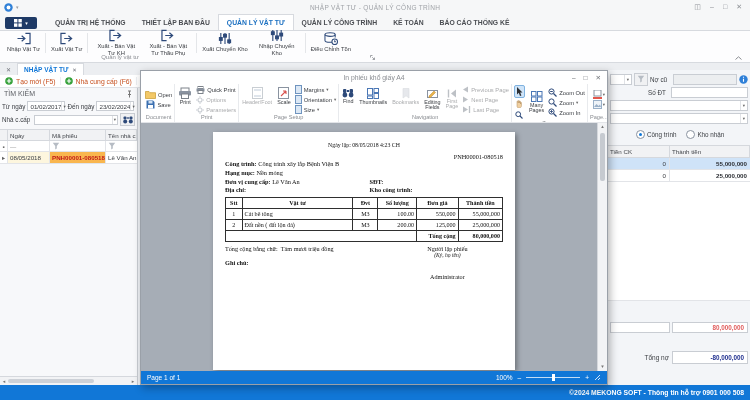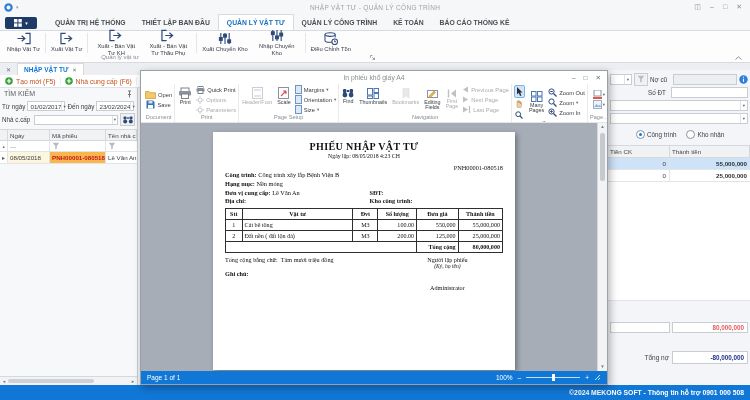--- a/index.html
+++ b/index.html
@@ -672,21 +672,20 @@
               <span class="mini-caret">▾</span>
             </div>
         </div>
         <div class="tg-label">Page...</div>
       </div>
 
     </div>
 
     <div class="dlg-doc">
       <div class="page">
-        <div class="r-title">PHIẾU NHẬP VẬT TƯ</div>
         <div class="r-date">Ngày lập: 08/05/2018 4:23 CH</div>
         <div class="r-code">PNH00001-080518</div>
         <div class="r-line"><b>Công trình:</b>&nbsp;<span>Công trình xây lắp Bệnh Viện B</span></div>
         <div class="r-line"><b>Hạng mục:</b>&nbsp;<span>Nền móng</span></div>
         <div class="r-line">
           <span class="half"><b>Đơn vị cung cấp:</b>&nbsp;<span>Lê Văn An</span></span>
           <span class="half2"><b>SĐT:</b></span>
         </div>
         <div class="r-line">
           <span class="half"><b>Địa chỉ:</b></span>

